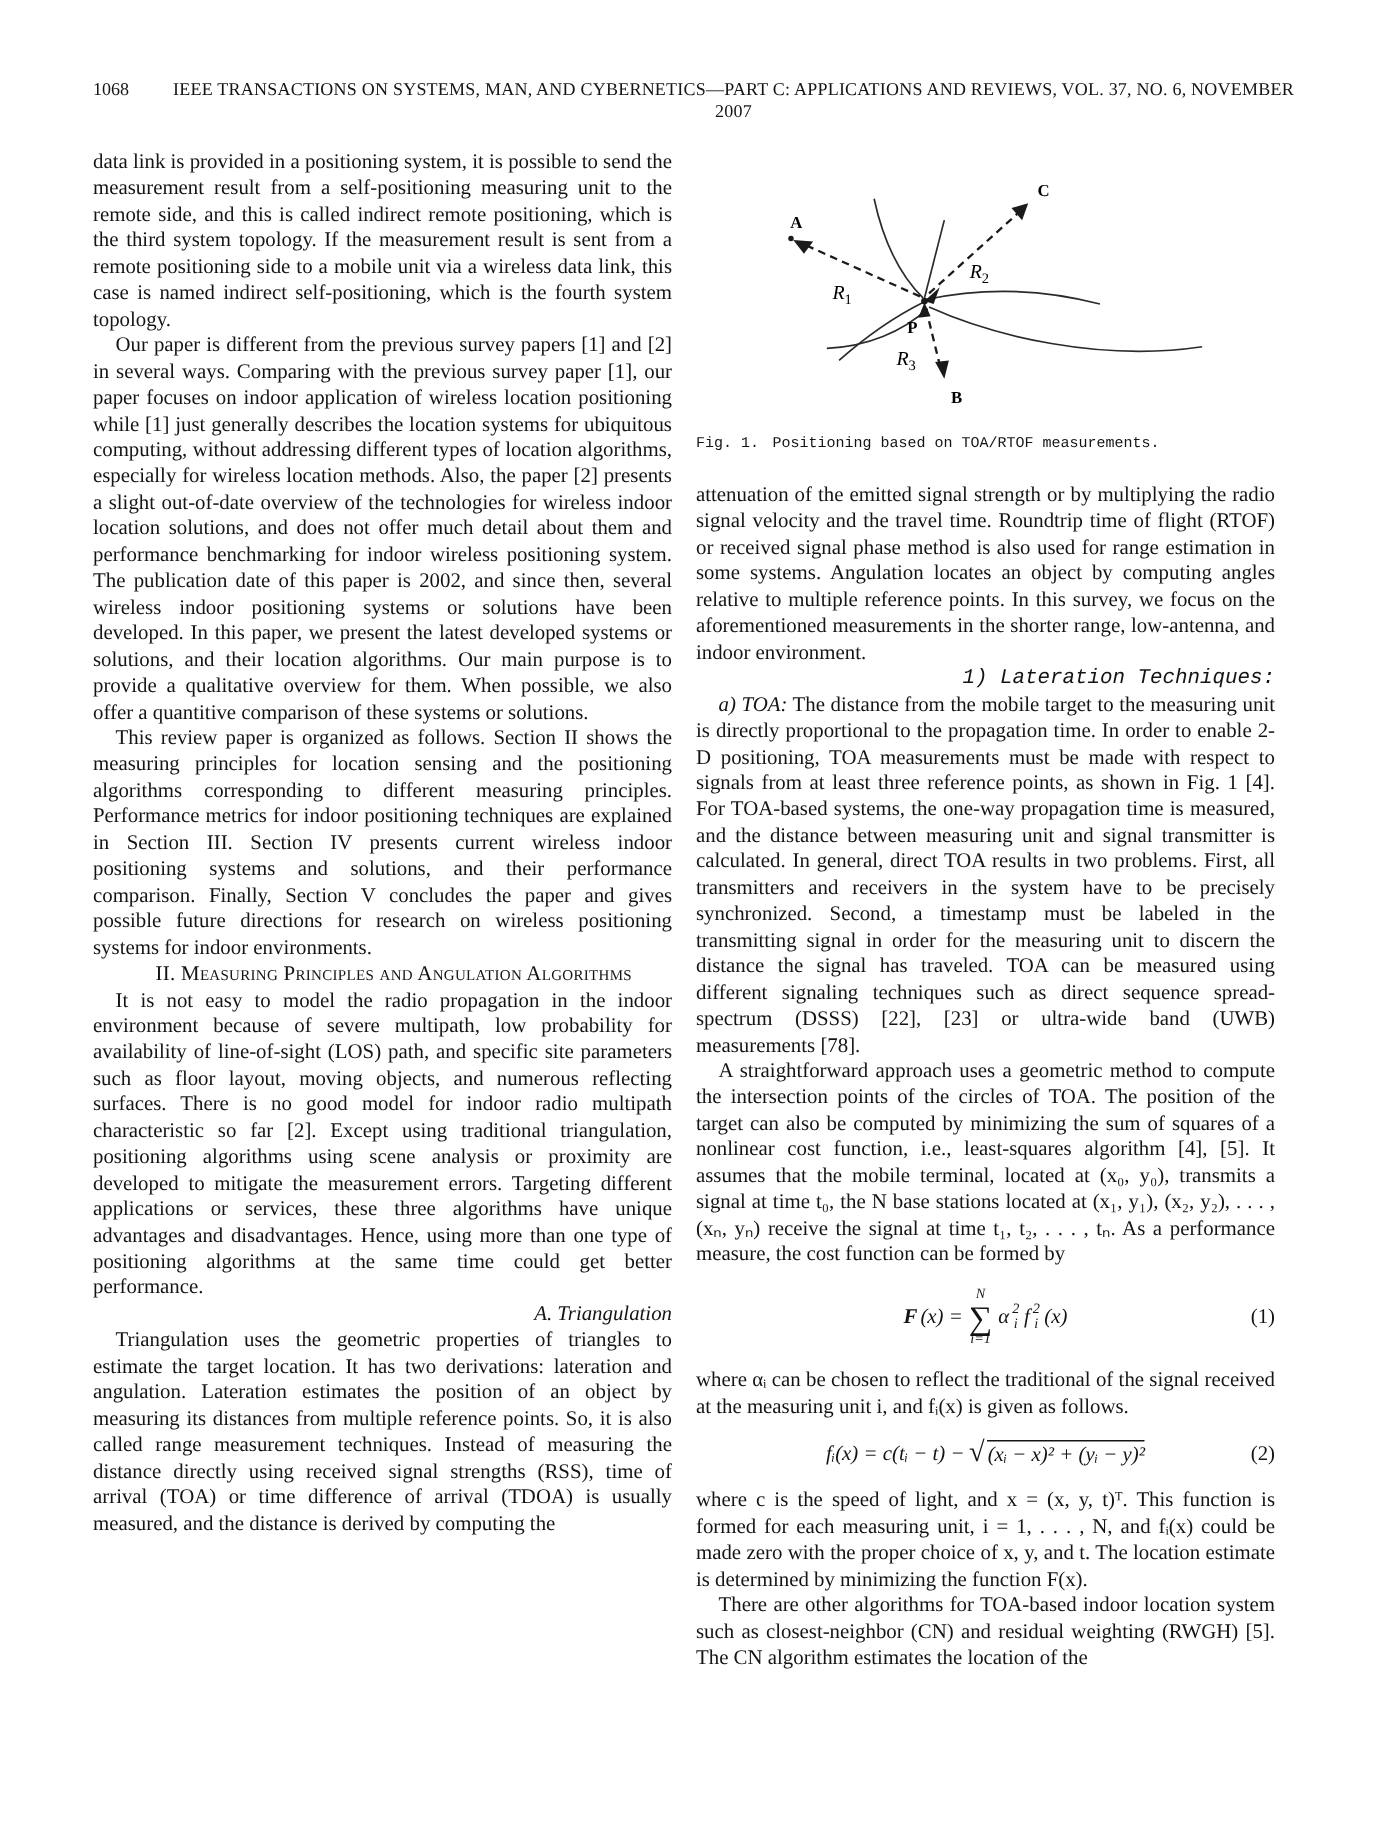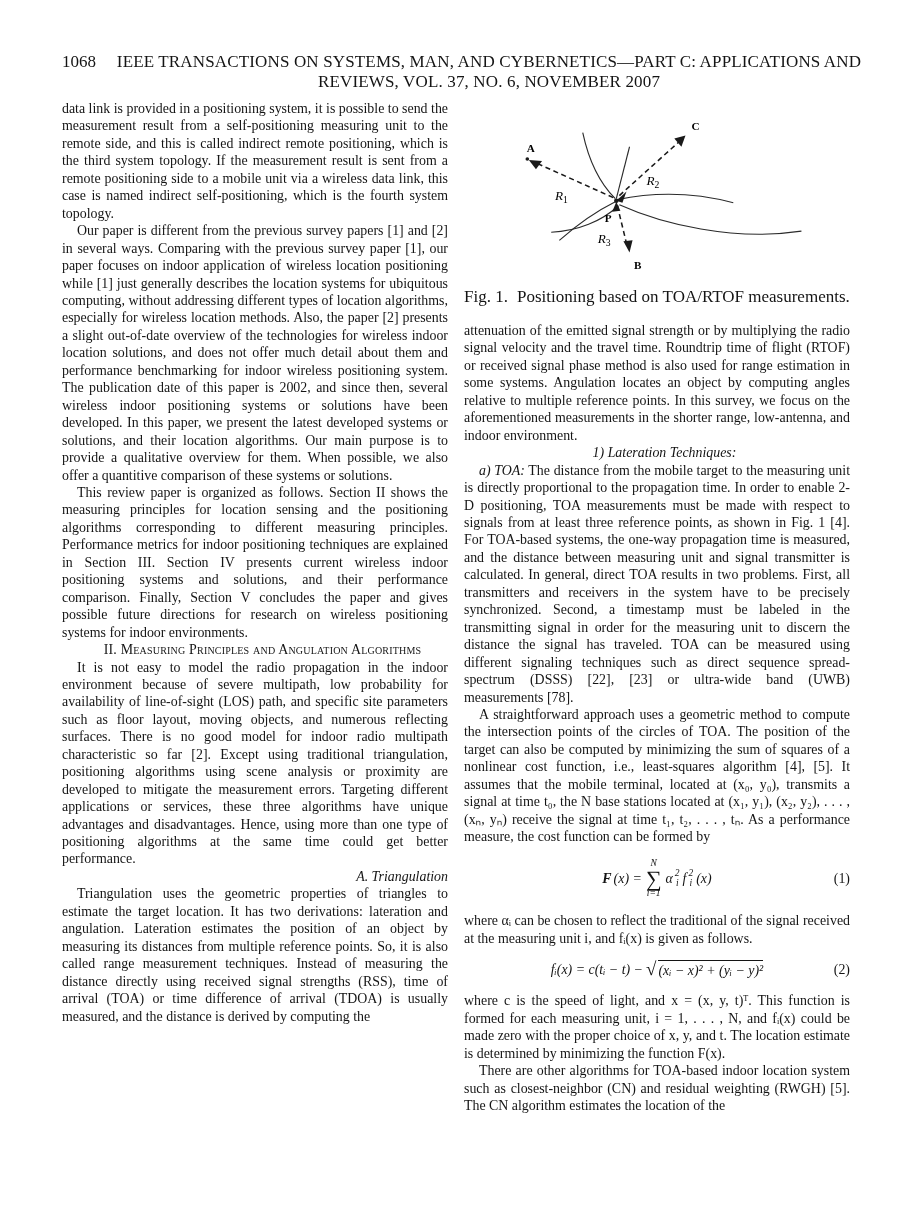--- a/index.html
+++ b/index.html
@@ -1,41 +1,41 @@
 <!DOCTYPE html>
 <html><head>
 <meta charset="utf-8">
 <style>
   html,body{margin:0;padding:0;background:#fff;}
   body{width:924px;height:1232px;position:relative;font-family:"Liberation Serif",serif;color:#141414;
        -webkit-font-smoothing:antialiased;}
   .page{position:absolute;inset:0;overflow:hidden;}
 
   
-  .hdr{position:absolute;top:52px;left:62px;right:58px;height:16px;font-size:17px;}
+  .hdr{position:absolute;top:52px;left:62px;right:58px;height:16px;font-size:12px;}
   .hdr .pageno{position:absolute;left:0;top:0;}
   .hdr .jtitle{position:absolute;left:50px;right:0;text-align:center;top:0;letter-spacing:.15px;}
 
   
   .cols{position:absolute;top:100px;left:62px;width:802px;display:flex;gap:16px;}
   .col{width:386px;font-size:13.9px;line-height:17.45px;text-align:justify;}
 
   p.para{margin:0;text-indent:15px;}
   p.para.noindent{text-indent:0;}
 
   .sect-head{text-align:center;font-variant:small-caps;margin:15px 0 13px 0;text-indent:0;letter-spacing:.2px;}
   .subsect-head{font-style:italic;margin:14px 0 11px 0;text-indent:0;text-align:right;}
-  .run-head{font-style:italic;text-indent:15px;margin:0;text-align:center;}
+  .run-head{font-style:italic;text-indent:15px;margin:0;text-align:right;font-family:Liberation Mono, monospace;}
   .lead-it{font-style:italic;margin-top:12px;}
   .toa-para{text-indent:24px;}
 
   
   .figure-block{margin:2px 0 18px 0;}
   .figure-block svg{display:block;margin:0 auto;}
-  .fig-caption{font-size:17px;line-height:14px;text-align:left;margin-top:10px;text-indent:0;}
+  .fig-caption{font-size:10px;line-height:14px;text-align:left;margin-top:10px;text-indent:0;font-family:Liberation Mono, monospace;}
   .fig-caption .cap-label{margin-right:9px;}
 
   
   .eq{position:relative;margin:13px 0 13px 0;text-align:center;text-indent:0;}
   .eq-inner{display:inline-flex;align-items:center;gap:2px;font-style:italic;}
   .eqnum{position:absolute;right:0;top:50%;transform:translateY(-50%);font-style:normal;}
   .sum{display:inline-flex;flex-direction:column;align-items:center;font-size:9.5px;line-height:1.05;
        font-style:normal;margin:0 2px;}
   .sum .sigma{font-size:22px;line-height:.95;font-style:normal;}
   .sum .lim{font-style:italic;}

